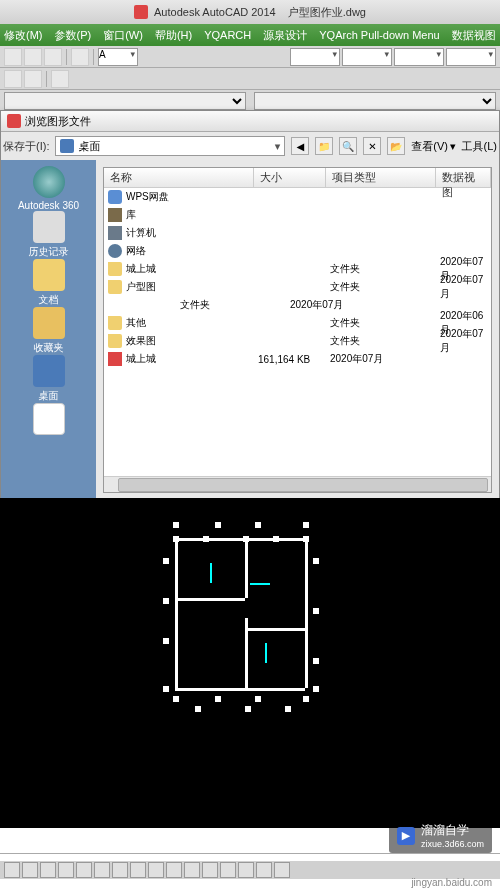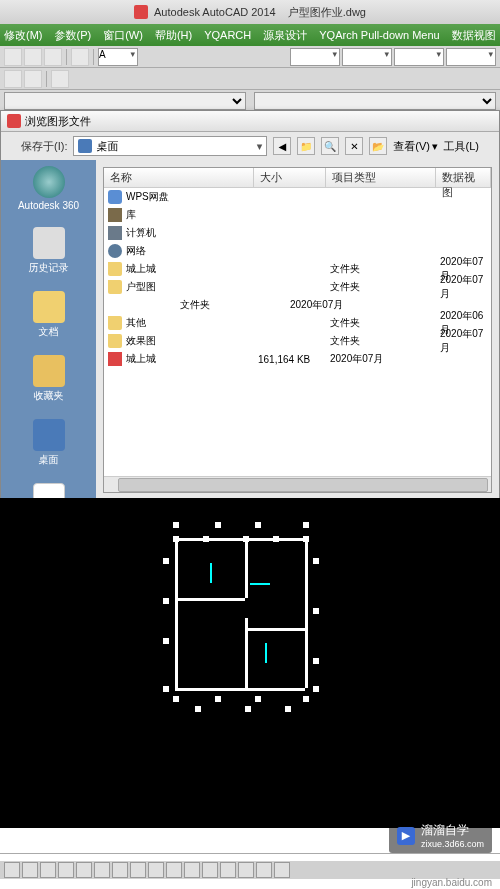--- a/index.html
+++ b/index.html
@@ -17,30 +17,30 @@
     .tool-combo { height: 18px; border: 1px solid #999; background: #fff; font-size: 10px; min-width: 30px; position: relative; }
     .tool-combo::after { content: "▾"; position: absolute; right: 2px; font-size: 9px; color: #555; }
     
     .combo-row { height: 22px; background: #d8d8d8; border-bottom: 1px solid #aaa; display: flex; align-items: center; gap: 8px; padding: 0 4px; }
     .combo-row select { height: 18px; border: 1px solid #999; font-size: 10px; flex: 1; }
     
     .dialog { position: absolute; left: 0; top: 110px; width: 500px; background: #e8e8e8; border: 1px solid #888; box-shadow: 2px 2px 6px rgba(0,0,0,0.3); }
     .dialog-title { height: 21px; background: linear-gradient(#fafafa, #e0e0e0); border-bottom: 1px solid #aaa; display: flex; align-items: center; padding: 0 6px; font-size: 11px; }
     .dialog-title-icon { width: 14px; height: 14px; background: #d44; margin-right: 4px; border-radius: 2px; }
     
-    .dialog-toolbar { height: 28px; display: flex; align-items: center; padding: 0 20px; gap: 6px; background: #e8e8e8; }
+    .dialog-toolbar { height: 28px; display: flex; align-items: center; padding: 0 2px; gap: 6px; background: #e8e8e8; }
     .save-in-label { font-size: 11px; color: #333; }
     .location-combo { flex: 1; height: 20px; border: 1px solid #999; background: #fff; display: flex; align-items: center; padding: 0 4px; font-size: 11px; position: relative; }
     .location-combo .loc-icon { width: 14px; height: 14px; background: #4a7ab8; margin-right: 4px; border-radius: 2px; }
     .location-combo::after { content: "▾"; position: absolute; right: 4px; color: #555; }
     .dlg-tool { width: 18px; height: 18px; border: 1px solid #aaa; background: #eee; display: flex; align-items: center; justify-content: center; font-size: 10px; }
     .view-combo { font-size: 11px; display: flex; align-items: center; gap: 2px; }
     
     .dialog-body { display: flex; height: 340px; }
-    .places-bar { width: 95px; background: #6b8fb8; display: flex; flex-direction: column; align-items: center; padding: 6px 0; gap: 16px; }
+    .places-bar { width: 95px; background: #6b8fb8; display: flex; flex-direction: column; align-items: center; padding: 6px 0; gap: 0; }
     .place { width: 70px; display: flex; flex-direction: column; align-items: center; font-size: 10px; color: #fff; cursor: default; }
     .place-icon { width: 32px; height: 32px; border-radius: 4px; margin-bottom: 2px; }
     .place-360 { background: radial-gradient(#9cc, #277); border-radius: 50%; }
     .place-history { background: #ddd; }
     .place-docs { background: #f0d070; }
     .place-fav { background: #e8c060; }
     .place-ftp { background: #fff; border: 1px solid #ccc; }
     .place-desktop { background: #4a7ab8; }
     .place-buzz { background: #fff; border: 1px solid #ccc; }
     

